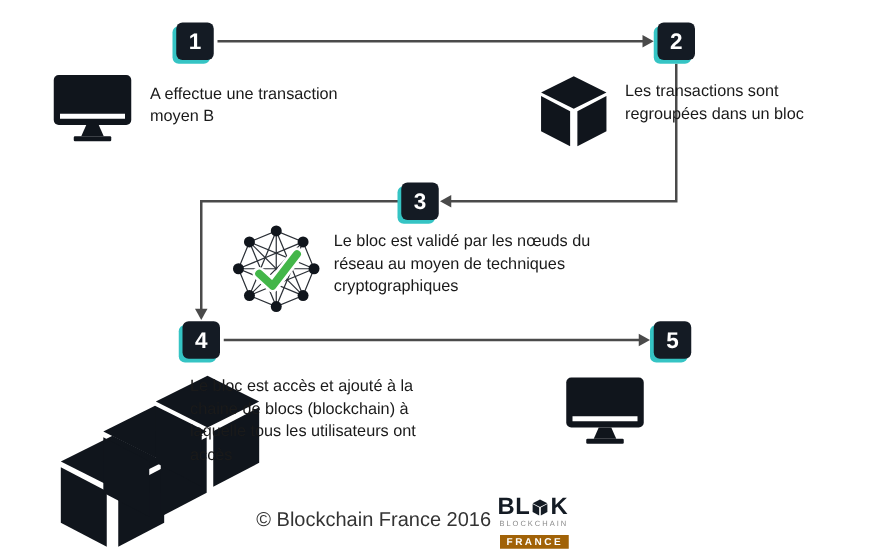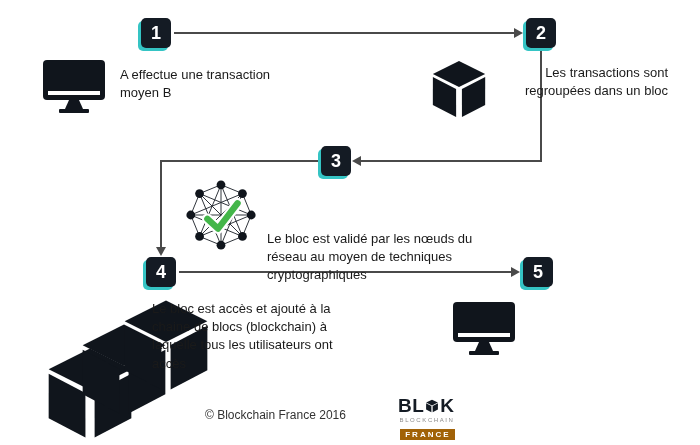--- a/index.html
+++ b/index.html
@@ -54,28 +54,28 @@
   .cc-large { left: 76px; top: 0px;  width: 48px; height: 48px; }
   .step-text {
     position: absolute;
     z-index: 2;
     font-size: 13px;
     line-height: 1.4;
     color: #1a1a1a;
   }
   .step-text b { font-weight: normal; }
   .t1 { left: 120px; top: 66px;  width: 155px; }
-  .t2 { left: 500px; top: 64px;  width: 168px; text-align: right; }
-  .t3 { left: 267px; top: 184px; width: 232px; margin-top: 46px; }
+  .t2 { left: 500px; top: 64px;  width: 168px; }
+  .t3 { left: 267px; top: 184px; width: 232px; }
   .t4 { left: 152px; top: 300px; width: 198px; }
   .t5 { left: 530px; top: 312px; width: 118px; }
   .footer-copy {
     position: absolute;
     left: 205px; top: 408px;
-    font-size: 12px;
+    font-size: 16px;
     color: #333333;
     z-index: 2;
   }
   .logo {
     position: absolute;
     left: 398px; top: 396px;
     z-index: 2;
     text-align: right;
   }
   .logo-main {

